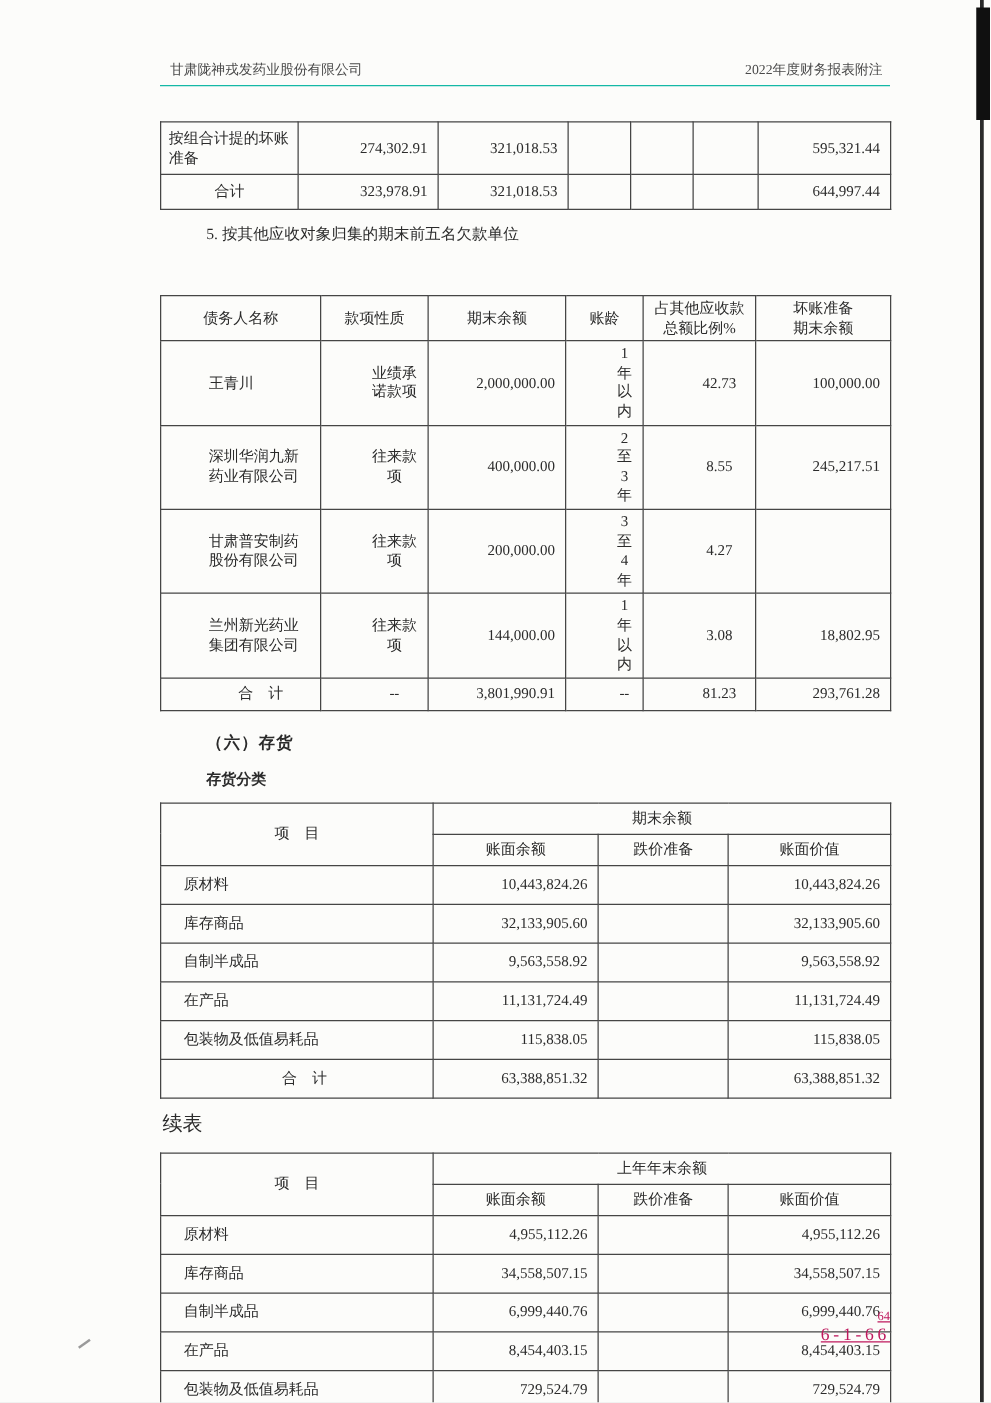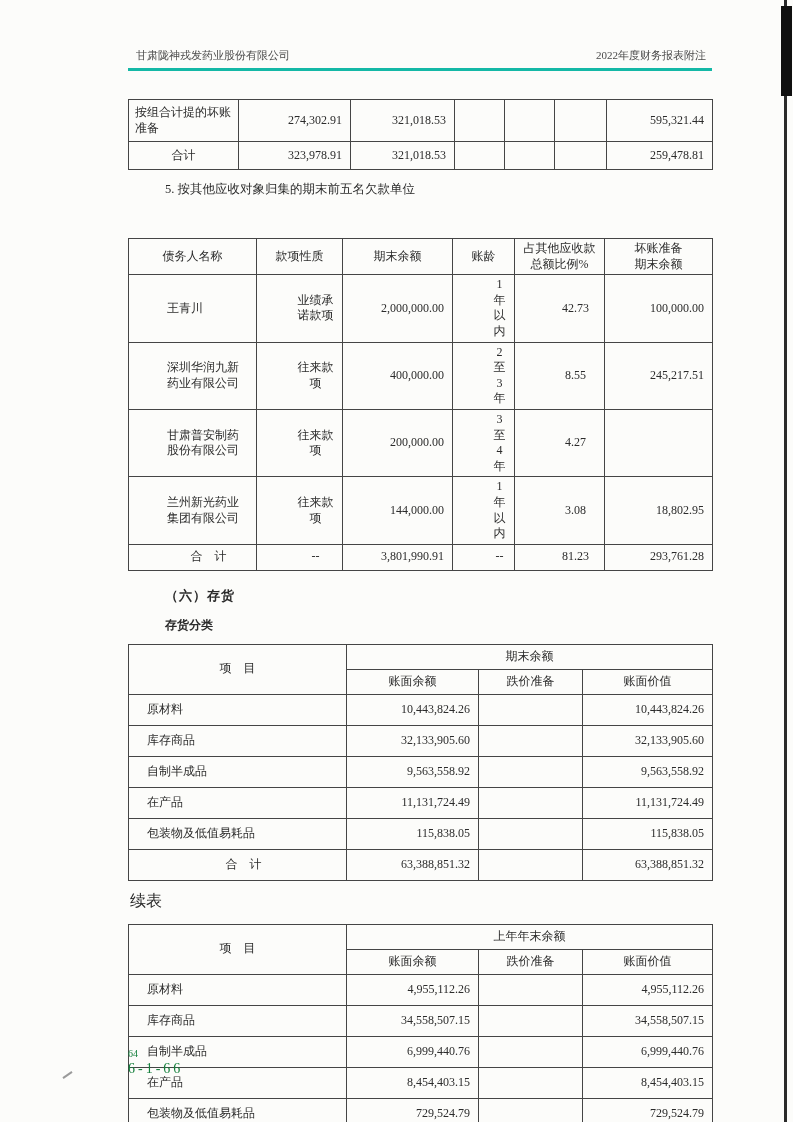--- a/index.html
+++ b/index.html
@@ -7,21 +7,21 @@
   .page {
     position:relative; width:793px; height:1122px; background:#fcfcfa;
     font-family:"Liberation Serif","DejaVu Serif",serif; color:#2b2b2b;
     overflow:hidden;
   }
   .content { position:absolute; left:128px; top:48px; width:584px; }
 
   .doc-header {
     display:flex; justify-content:space-between; align-items:flex-end;
     font-size:11px; color:#4a4a4a; padding:0 6px 5px 8px;
-    border-bottom:3px solid #14b8a6;
+    border-bottom:1px solid #14b8a6;
     gap:48px;
   }
 
   table { border-collapse:collapse; table-layout:fixed; width:584px;margin-top:40px; }
   td, th { border:1px solid #454545; font-size:12px; font-weight:normal;
            padding:2px 6px; vertical-align:middle; line-height:1.3;
            overflow:hidden; }
   th { text-align:center; white-space:pre-line; }
   .num { text-align:right; padding-right:8px; }
   .ctr { text-align:center; }
@@ -41,21 +41,21 @@
   .inv-subheading { font-size:12px; margin:12px 0 10px 37px;font-weight:bold; }
 
   .inv-table { margin-top:2px; }
   .inv-table th { height:25px; }
   .inv-table td { height:31px; }
   .inv-table tbody td:first-child { text-align:left; padding-left:18px; }
   .inv-table tbody tr:last-child td:first-child { text-align:center; }
 
   .continued { font-size:16px; margin:10px 0 12px 2px; }
 
-  .footer { position:absolute; left:128px; top:1048px; width:584px; text-align:left; color:#15803d; }
+  .footer { position:absolute; left:128px; top:1048px; width:584px; text-align:right; color:#be185d;text-decoration:underline; }
   .footer .pg { font-size:10px; }
   .footer .doc { font-size:14px; letter-spacing:3px; margin-top:2px; }
 
   .artifact-thin  { position:absolute; top:0; right:6px; width:3px; height:1122px; background:#2a2a2a; }
   .artifact-thick { position:absolute; top:6px; right:1px; width:11px; height:90px; background:#101010; }
   .artifact-mark  { position:absolute; left:62px; top:1074px; width:11px; height:2px; background:#9a9a9a; transform:rotate(-35deg); }
 </style>
 </head>
 <body>
 
@@ -88,21 +88,21 @@
           <td class="num"></td>
           <td class="num">595,321.44</td>
         </tr>
         <tr>
           <td class="ctr">合计</td>
           <td class="num">323,978.91</td>
           <td class="num">321,018.53</td>
           <td class="num"></td>
           <td class="num"></td>
           <td class="num"></td>
-          <td class="num">259,478.81</td>
+          <td class="num">644,997.44</td>
         </tr>
       </tbody>
     </table>
 
     <div class="sec-title">5. 按其他应收对象归集的期末前五名欠款单位</div>
 
     <table class="top5-table">
       <colgroup>
         <col style="width:128px">
           <col style="width:86px">

